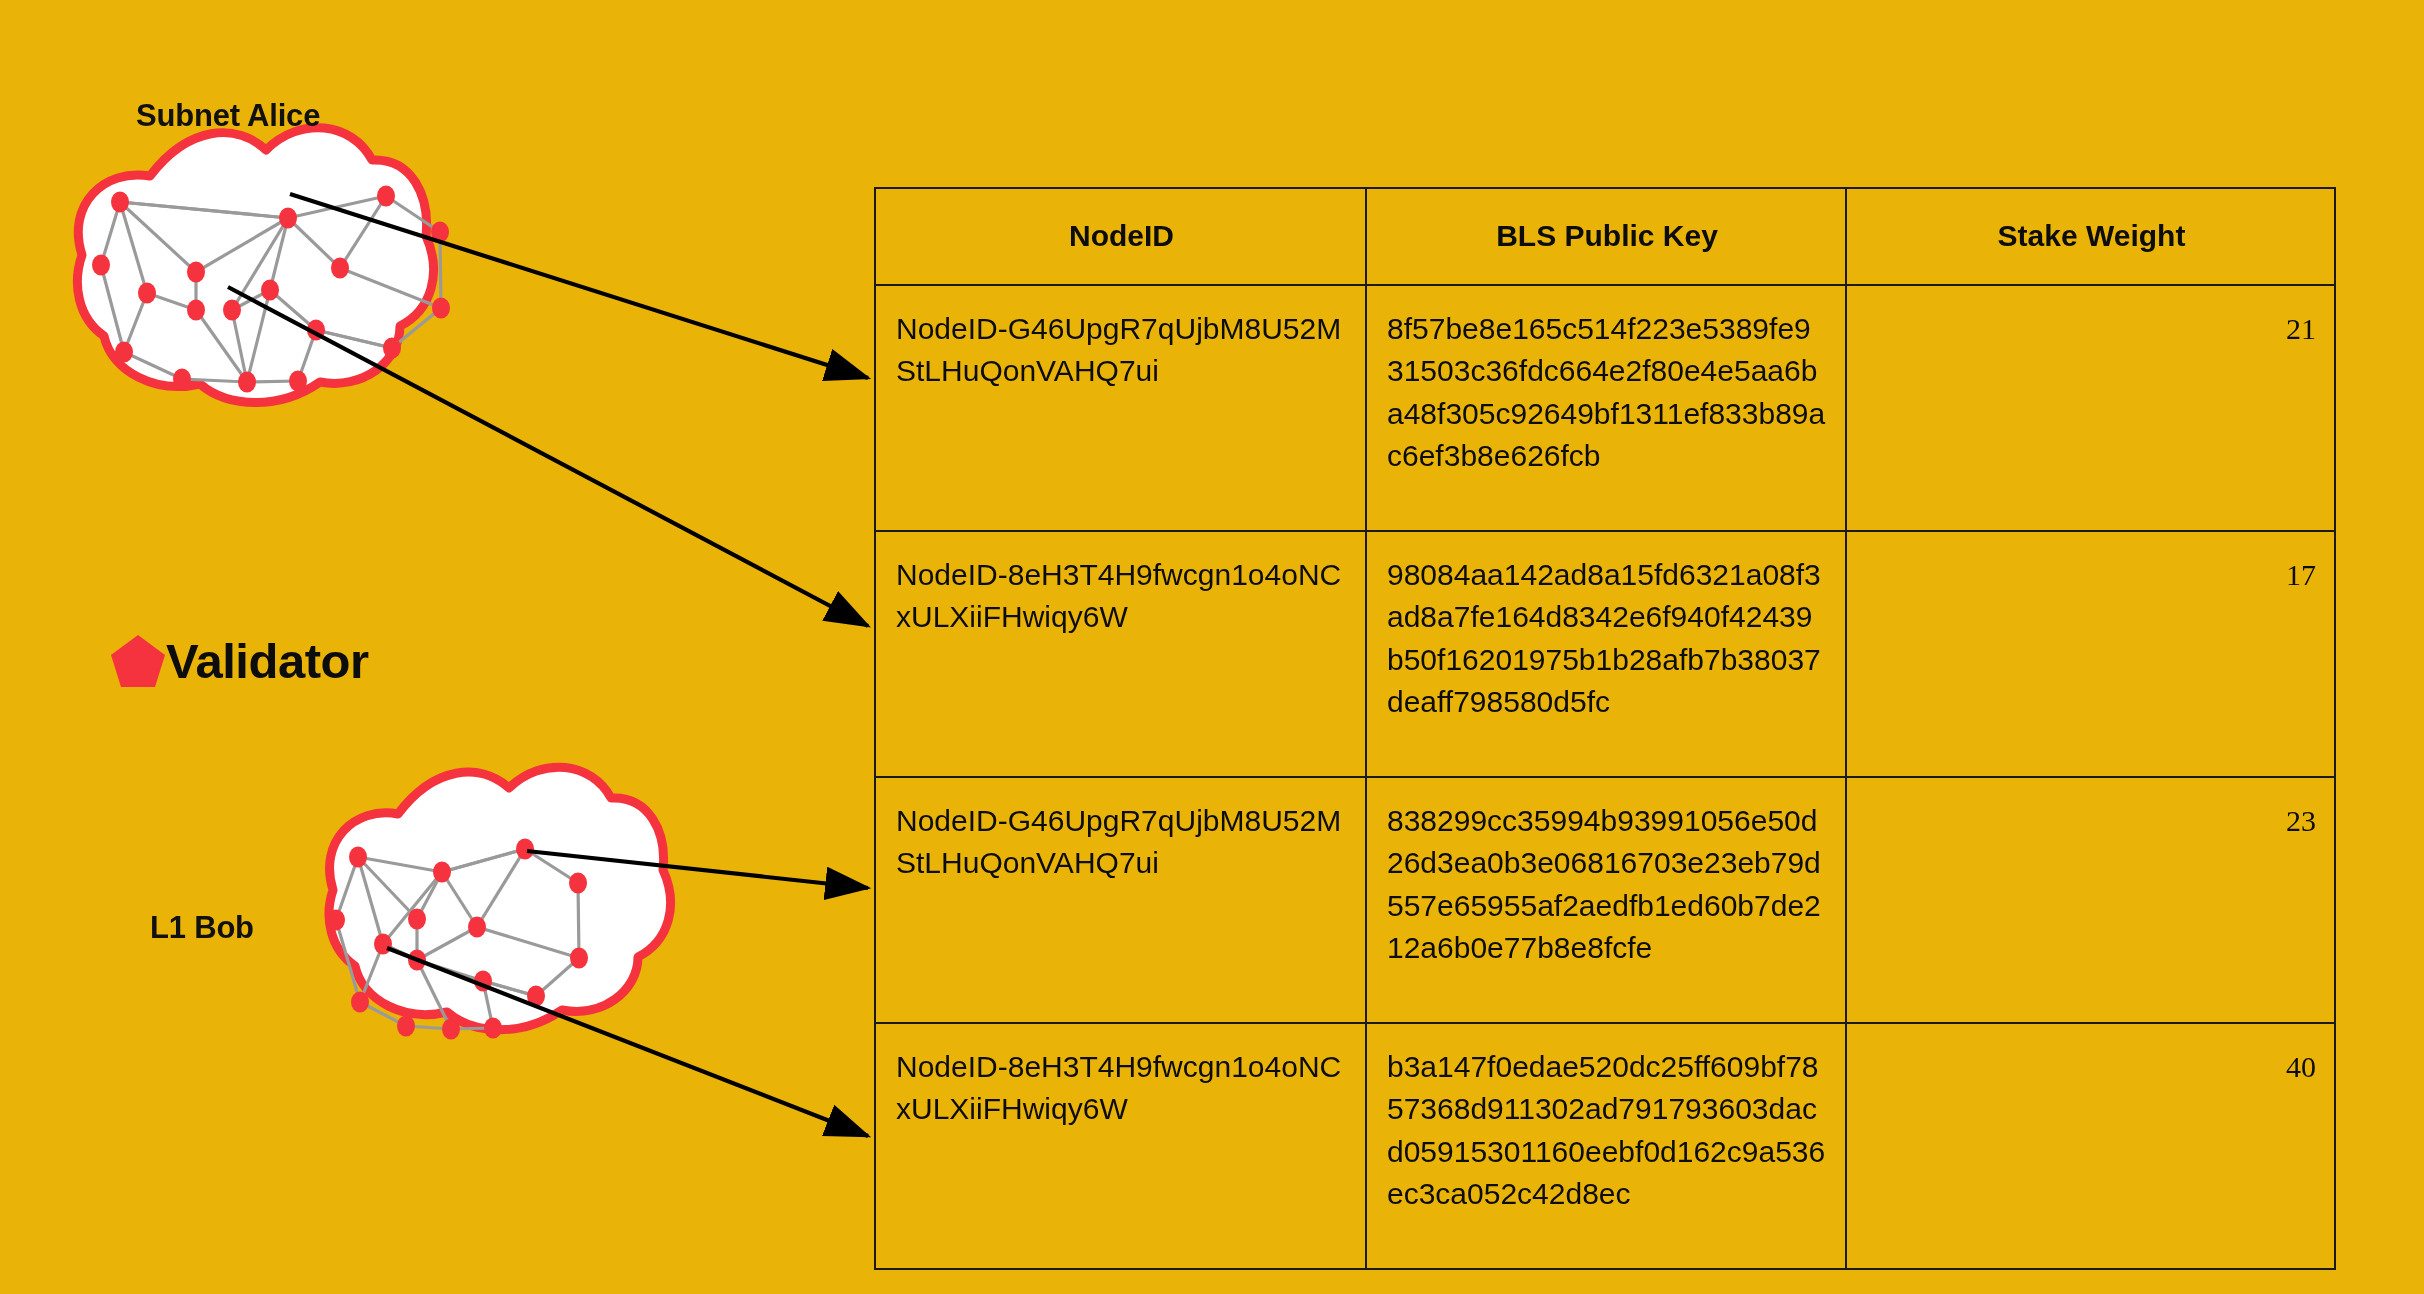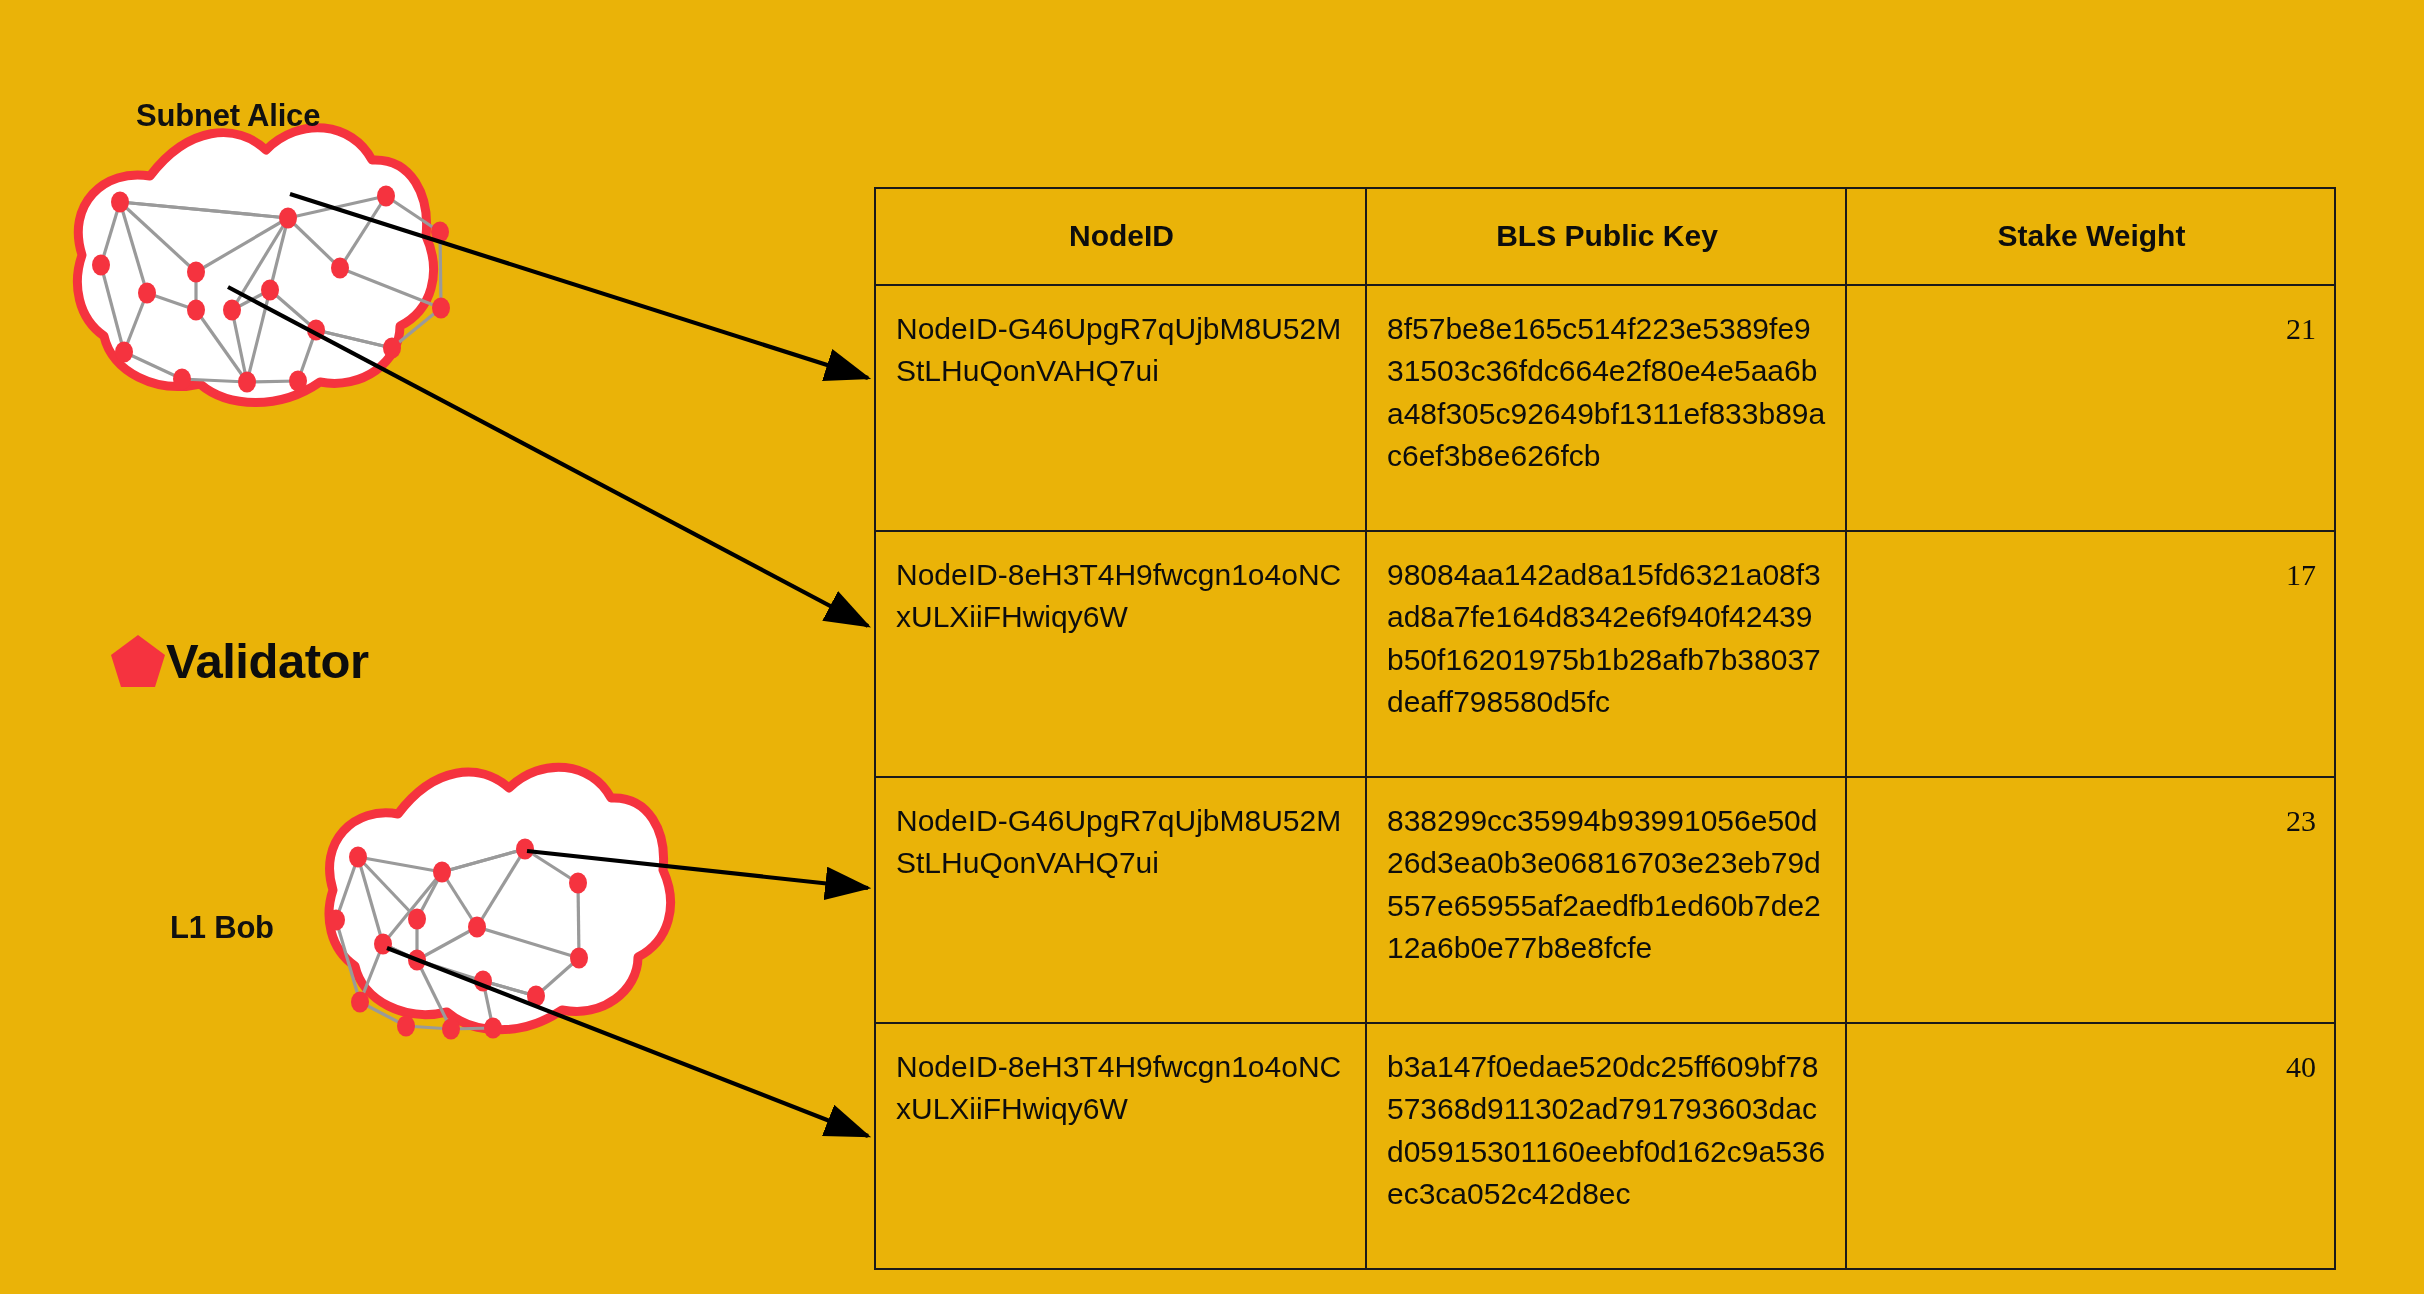--- a/index.html
+++ b/index.html
@@ -35,21 +35,21 @@
     color: #111111;
     white-space: nowrap;
     letter-spacing: -0.2px;
   }
   #subnet-alice-label {
     left: 136px;
     top: 98px;
     font-size: 31px;
   }
   #l1-bob-label {
-    left: 170px;
+    left: 150px;
     top: 910px;
     font-size: 31px;
   }
 
   #validator-legend {
     position: absolute;
     left: 110px;
     top: 634px;
     display: flex;
     align-items: center;

